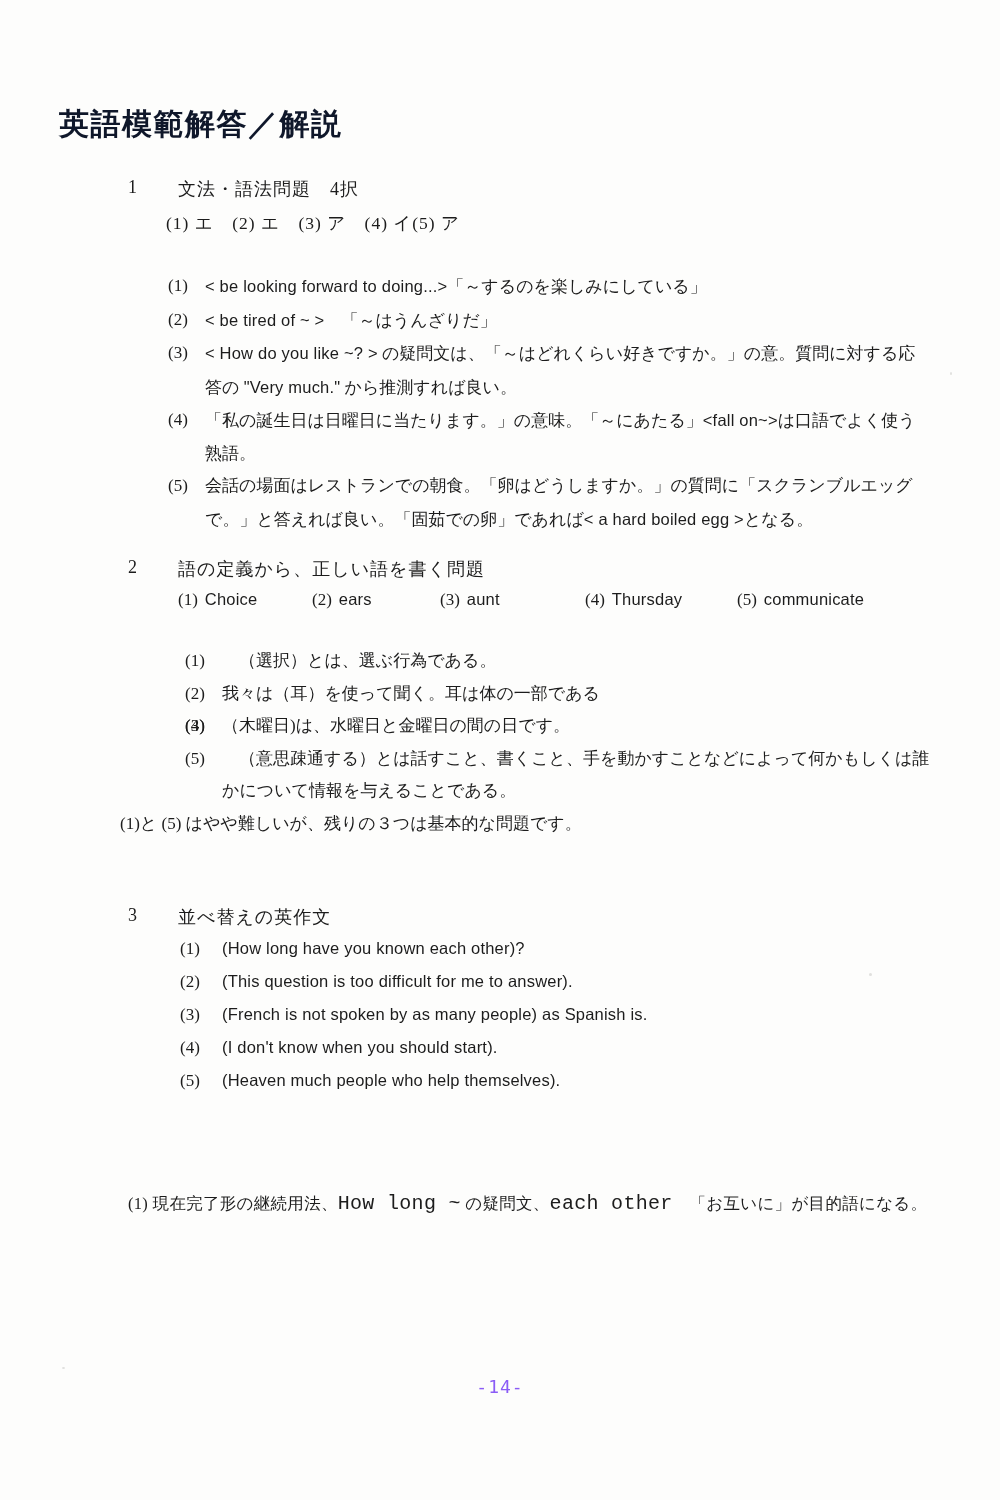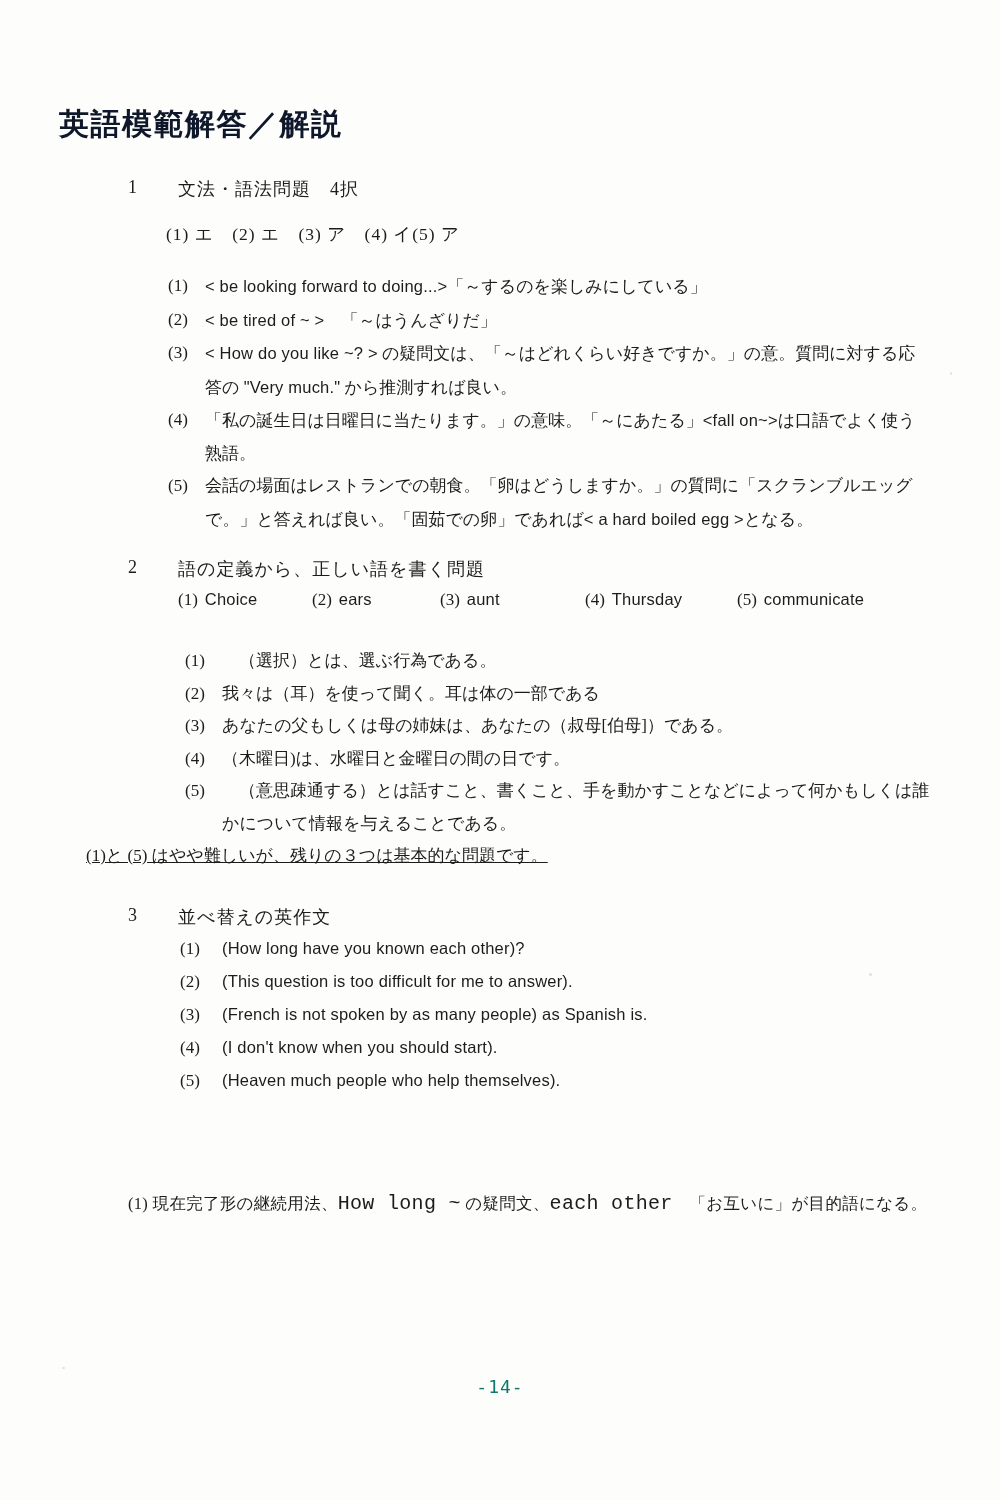--- a/index.html
+++ b/index.html
@@ -18,54 +18,54 @@
   .sec-head-row{position:absolute;left:0;width:1000px;font-size:18px;}
   .sec-num{position:absolute;left:128px;}
   .sec-heading{position:absolute;left:166px;letter-spacing:1px;margin-left:12px;}
   .answers-line{position:absolute;left:166px;font-size:17.5px;letter-spacing:1px;}
   .list{position:absolute;left:0;width:1000px;}
   .line{position:relative;line-height:32.5px;font-size:17px;white-space:nowrap;}
   .list1 .line{padding-left:205px;line-height:32.5px;}
   .list1 .num{position:absolute;left:168px;}
   .list2 .line{padding-left:222px;line-height:32.5px;}
   .list2 .num{position:absolute;left:185px;}
-  .list2 .note-line{padding-left:86px;text-decoration:underline;}
+  .list2 .note-line{padding-left:120px;}
   .list3 .line{padding-left:222px;line-height:33px;}
   .list3 .num{position:absolute;left:180px;}
   .jp{font-family:"Liberation Serif", serif;}
   .enb{
     font-family:"Liberation Sans", sans-serif;
     font-weight:normal;font-size:16.5px;letter-spacing:0.2px;
   }
   .ans-row{position:absolute;left:0;width:1000px;height:26px;}
   .ans-item{position:absolute;white-space:nowrap;font-size:17px;}
   .ans-item .w{margin-left:7px;}
   .footer-note{
     position:absolute;left:128px;top:1192px;
     font-size:16.5px;white-space:nowrap;letter-spacing:0.3px;
   }
   .mono{font-family:Liberation Mono, monospace;font-size:20px;}
   .page-number{
     position:absolute;left:0;top:1376px;width:1000px;text-align:center;
-    font-family:"DejaVu Sans Mono", monospace;font-size:18px;letter-spacing:1px;color:#0f766e;
+    font-family:"DejaVu Sans Mono", monospace;font-size:18px;letter-spacing:1px;color:#8b5cf6;
   }
   .speck{position:absolute;background:#c9c9c4;border-radius:50%;opacity:.55;}
 </style>
 </head>
 <body>
 
 <div class="page">
 
   <div class="title">英語模範解答／解説</div>
 
   <div class="sec-head-row" style="top:177px;">
     <span class="sec-num jp">1</span>
     <span class="sec-heading jp">文法・語法問題　4択</span>
   </div>
-  <div class="answers-line jp" style="top:222px;">(1) エ　(2) エ　(3) ア　(4) イ(5) ア</div>
+  <div class="answers-line jp" style="top:211px;">(1) エ　(2) エ　(3) ア　(4) イ(5) ア</div>
 
   <div class="list list1" style="top:270px;">
     <div class="line">
       <span class="num jp">(1)</span><span class="enb">&lt; be looking forward to doing...&gt;</span><span class="jp">「～するのを楽しみにしている」</span>
     </div>
     <div class="line">
       <span class="num jp">(2)</span><span class="enb">&lt; be tired of ~ &gt;</span><span class="jp">　「～はうんざりだ」</span>
     </div>
     <div class="line">
       <span class="num jp">(3)</span><span class="enb">&lt; How do you like ~? &gt;</span><span class="jp"> の疑問文は、「～はどれくらい好きですか。」の意。質問に対する応</span>
@@ -101,21 +101,21 @@
   </div>
 
   <div class="list list2" style="top:645px;">
     <div class="line">
       <span class="num jp">(1)</span><span class="jp">　（選択）とは、選ぶ行為である。</span>
     </div>
     <div class="line">
       <span class="num jp">(2)</span><span class="jp">我々は（耳）を使って聞く。耳は体の一部である</span>
     </div>
     <div class="line">
-      <span class="num jp">(3)</span><span class="jp">あなたの父もしくは母の姉妹は、あなたの（叔母[伯母]）である。</span>
+      <span class="num jp">(3)</span>
     </div>
     <div class="line">
       <span class="num jp">(4)</span><span class="jp">（木曜日)は、水曜日と金曜日の間の日です。</span>
     </div>
     <div class="line">
       <span class="num jp">(5)</span><span class="jp">　（意思疎通する）とは話すこと、書くこと、手を動かすことなどによって何かもしくは誰</span>
     </div>
     <div class="line">
       <span class="jp">かについて情報を与えることである。</span>
     </div>

